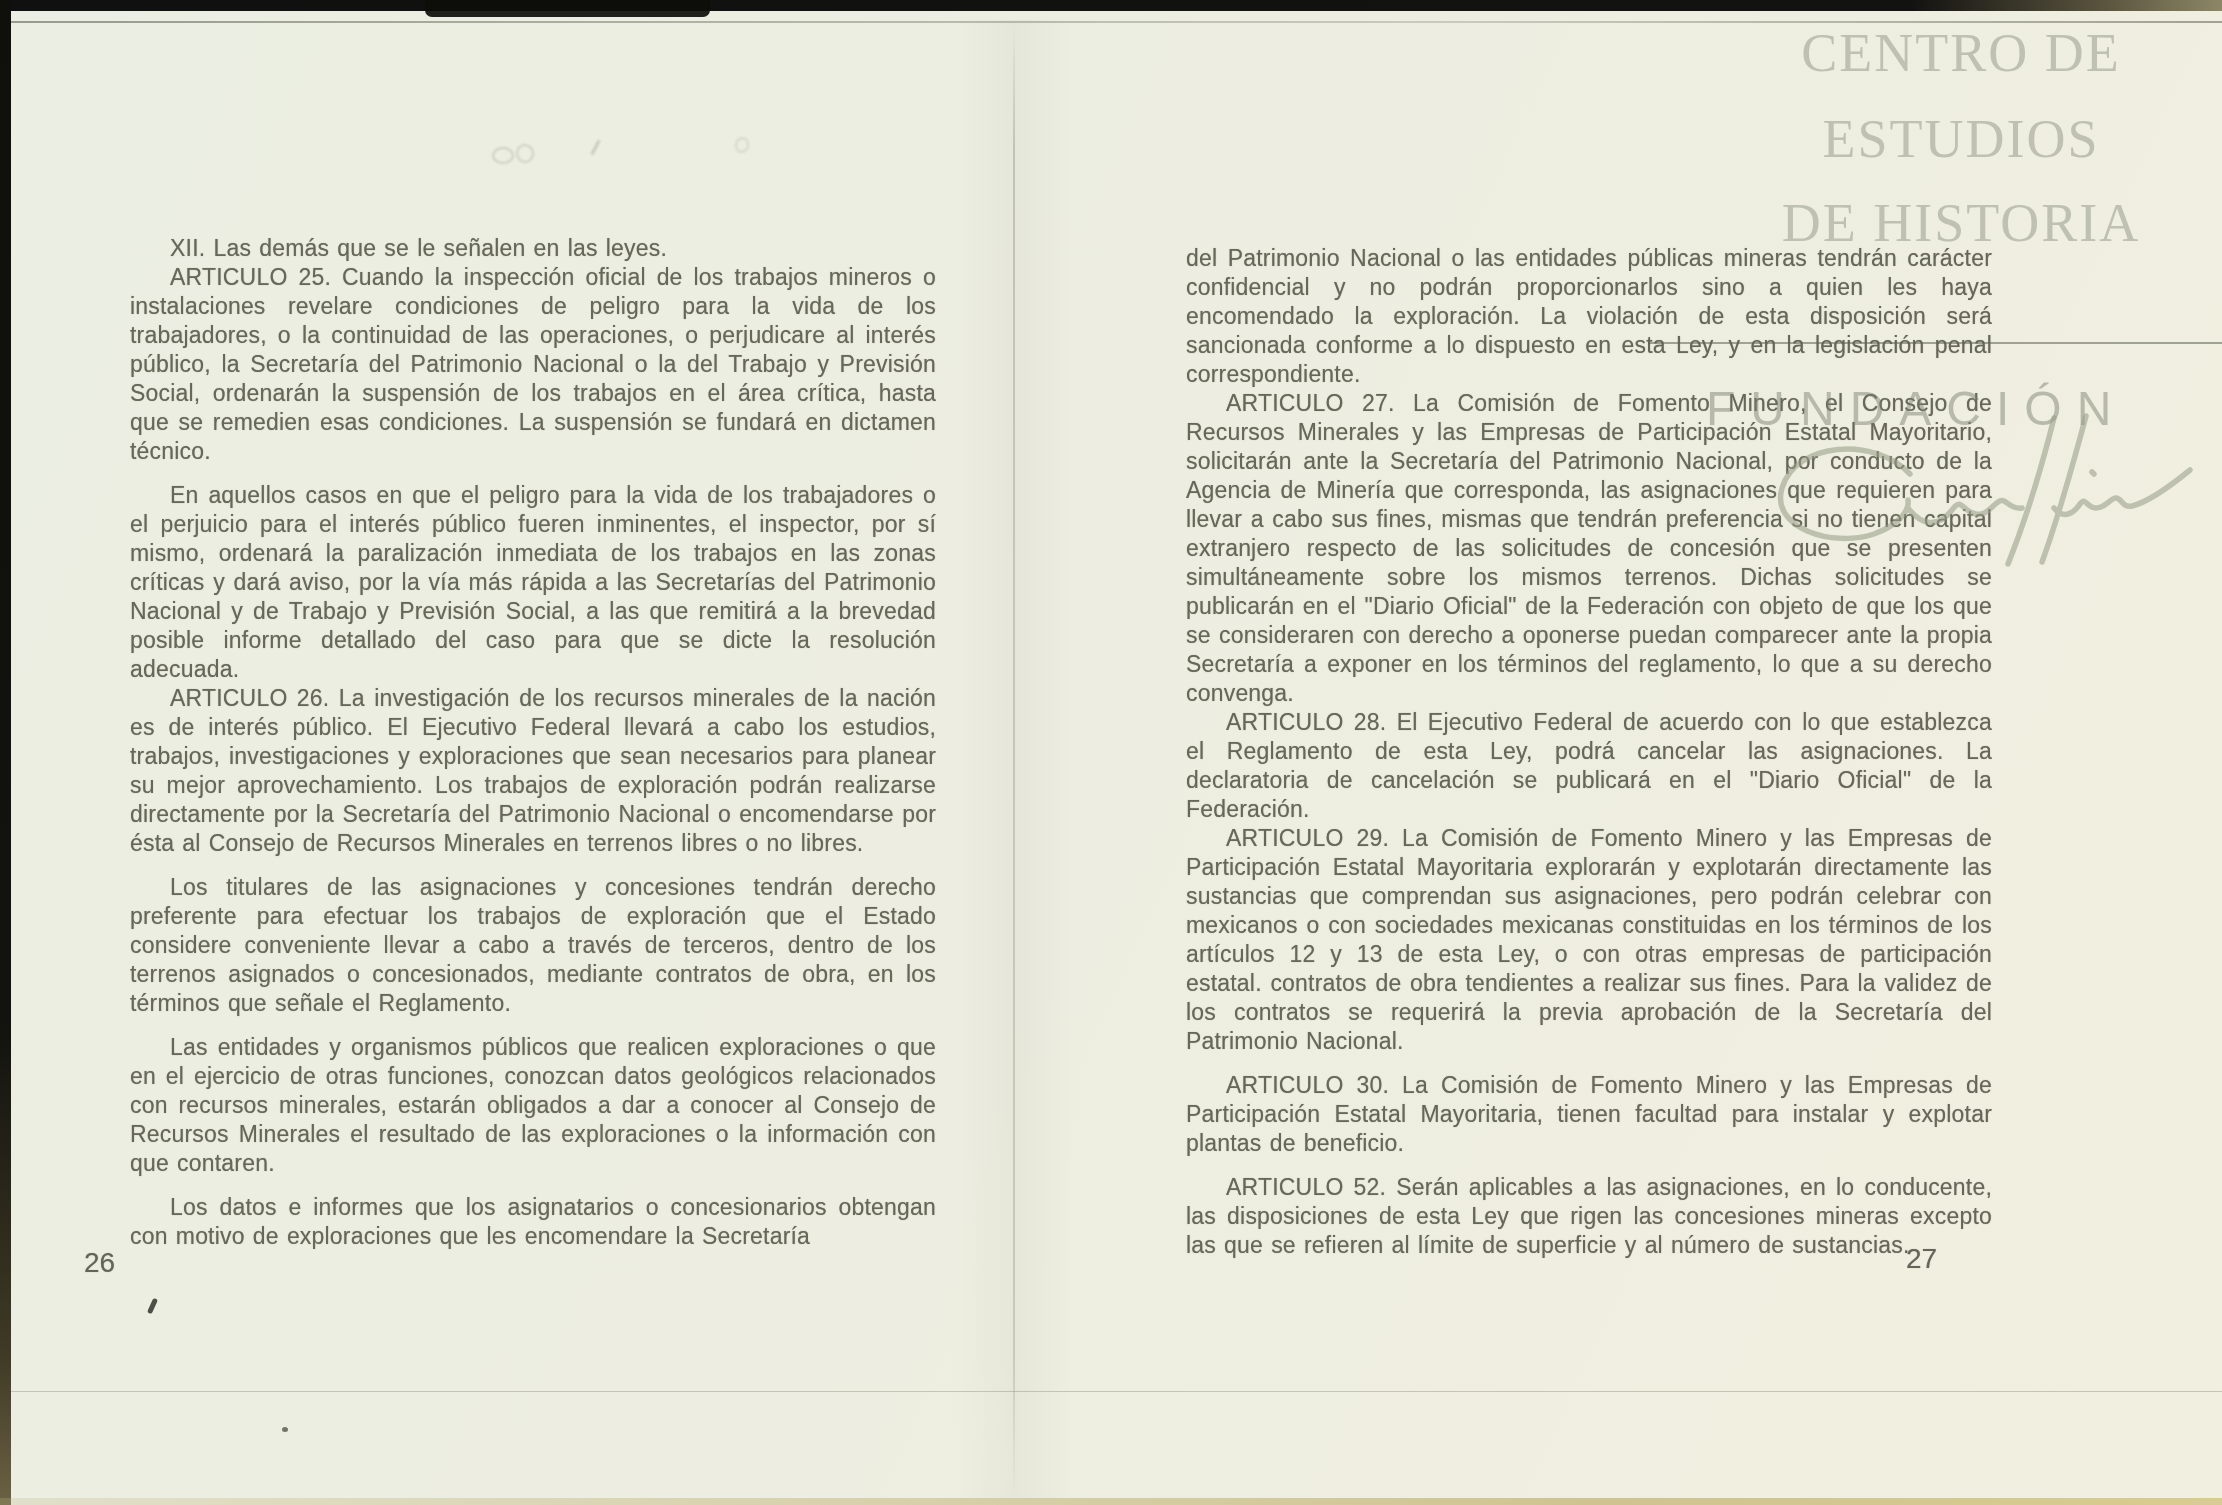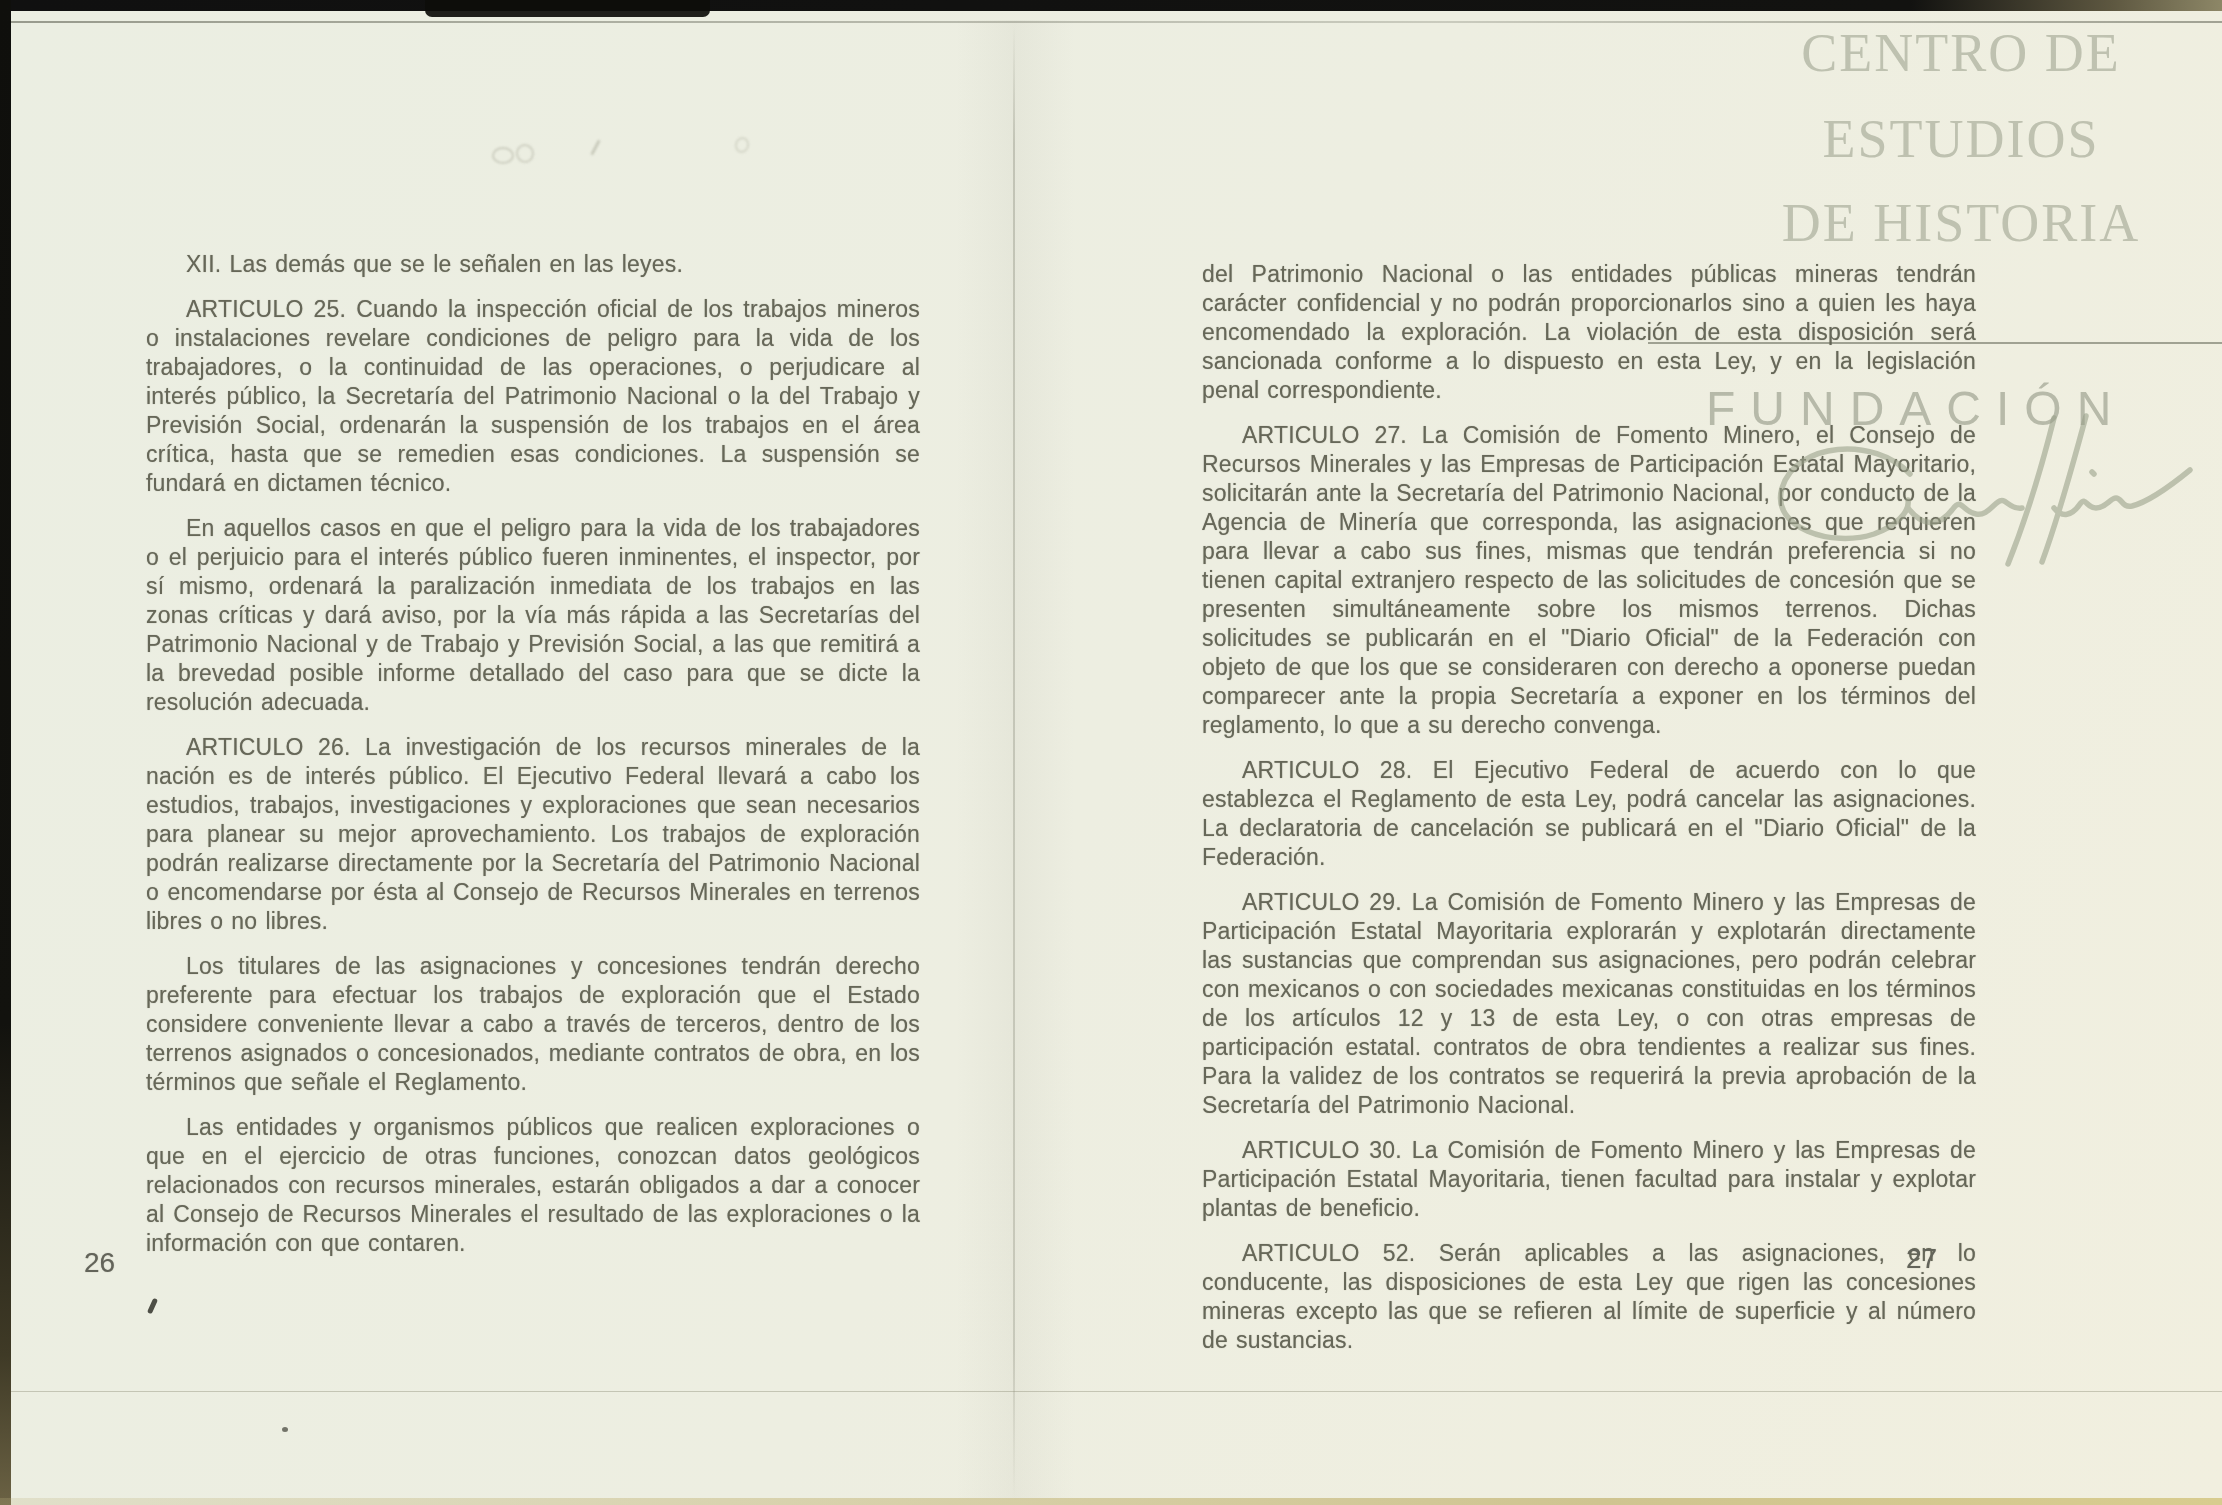--- a/index.html
+++ b/index.html
@@ -26,21 +26,21 @@
   .edge-bottom{position:absolute;left:0;top:1498px;width:2222px;height:7px;
     background:linear-gradient(to right,rgba(190,180,130,.25),#cfc490 72%,#d8cc8f);}
   .wm-strike{position:absolute;left:1648px;top:342px;width:574px;height:2px;
     background:rgba(95,98,82,.55);}
   
   .col{position:absolute;width:806px;color:#666758;font-size:23px;line-height:29px;
     text-align:justify;word-spacing:1.5px;letter-spacing:.2px;
     text-shadow:0 0 1px rgba(103,104,90,.55);}
   .col-left{left:130px;top:234px;}
   .col-right{left:1186px;top:244px;}
-  .col p{margin:16px;}
+  .col p{margin:0;}
   .col p.indent{text-indent:40px;}
   .col p.gap{margin-top:15px;}
   .pagenum{position:absolute;color:#63645a;font-size:28px;
     text-shadow:0 0 1px rgba(103,104,90,.5);}
   .pagenum-left{left:84px;top:1247px;}
   .pagenum-right{left:1906px;top:1243px;text-align:right;}
   
   .watermark{position:absolute;left:1700px;top:0;width:522px;height:620px;pointer-events:none;}
   .wm-line{position:absolute;left:0;width:522px;text-align:center;
     font-family:"Liberation Serif","DejaVu Serif",serif;
@@ -80,20 +80,21 @@
   <div class="edge-left"></div>
   <div class="edge-bottom"></div>
 
   <div class="col col-left">
       <p class="indent">XII. Las demás que se le señalen en las leyes.</p>
       <p class="indent">ARTICULO 25. Cuando la inspección oficial de los trabajos mineros o instalaciones revelare condiciones de peligro para la vida de los trabajadores, o la continuidad de las operaciones, o perjudicare al interés público, la Secretaría del Patrimonio Nacional o la del Trabajo y Previsión Social, ordenarán la suspensión de los trabajos en el área crítica, hasta que se remedien esas condiciones. La suspensión se fundará en dictamen técnico.</p>
       <p class="indent gap">En aquellos casos en que el peligro para la vida de los trabajadores o el perjuicio para el interés público fueren inminentes, el inspector, por sí mismo, ordenará la paralización inmediata de los trabajos en las zonas críticas y dará aviso, por la vía más rápida a las Secretarías del Patrimonio Nacional y de Trabajo y Previsión Social, a las que remitirá a la brevedad posible informe detallado del caso para que se dicte la resolución adecuada.</p>
       <p class="indent">ARTICULO 26. La investigación de los recursos minerales de la nación es de interés público. El Ejecutivo Federal llevará a cabo los estudios, trabajos, investigaciones y exploraciones que sean necesarios para planear su mejor aprovechamiento. Los trabajos de exploración podrán realizarse directamente por la Secretaría del Patrimonio Nacional o encomendarse por ésta al Consejo de Recursos Minerales en terrenos libres o no libres.</p>
       <p class="indent gap">Los titulares de las asignaciones y concesiones tendrán derecho preferente para efectuar los trabajos de exploración que el Estado considere conveniente llevar a cabo a través de terceros, dentro de los terrenos asignados o concesionados, mediante contratos de obra, en los términos que señale el Reglamento.</p>
       <p class="indent gap">Las entidades y organismos públicos que realicen exploraciones o que en el ejercicio de otras funciones, conozcan datos geológicos relacionados con recursos minerales, estarán obligados a dar a conocer al Consejo de Recursos Minerales el resultado de las exploraciones o la información con que contaren.</p>
+      <p class="indent gap">Los datos e informes que los asignatarios o concesionarios obtengan con motivo de exploraciones que les encomendare la Secretaría</p>
     </div>
   <div class="pagenum pagenum-left">26</div>
 
   <div class="col col-right">
       <p class="">del Patrimonio Nacional o las entidades públicas mineras tendrán carácter confidencial y no podrán proporcionarlos sino a quien les haya encomendado la exploración. La violación de esta disposición será sancionada conforme a lo dispuesto en esta Ley, y en la legislación penal correspondiente.</p>
       <p class="indent">ARTICULO 27. La Comisión de Fomento Minero, el Consejo de Recursos Minerales y las Empresas de Participación Estatal Mayoritario, solicitarán ante la Secretaría del Patrimonio Nacional, por conducto de la Agencia de Minería que corresponda, las asignaciones que requieren para llevar a cabo sus fines, mismas que tendrán preferencia si no tienen capital extranjero respecto de las solicitudes de concesión que se presenten simultáneamente sobre los mismos terrenos. Dichas solicitudes se publicarán en el "Diario Oficial" de la Federación con objeto de que los que se consideraren con derecho a oponerse puedan comparecer ante la propia Secretaría a exponer en los términos del reglamento, lo que a su derecho convenga.</p>
       <p class="indent">ARTICULO 28. El Ejecutivo Federal de acuerdo con lo que establezca el Reglamento de esta Ley, podrá cancelar las asignaciones. La declaratoria de cancelación se publicará en el "Diario Oficial" de la Federación.</p>
       <p class="indent">ARTICULO 29. La Comisión de Fomento Minero y las Empresas de Participación Estatal Mayoritaria explorarán y explotarán directamente las sustancias que comprendan sus asignaciones, pero podrán celebrar con mexicanos o con sociedades mexicanas constituidas en los términos de los artículos 12 y 13 de esta Ley, o con otras empresas de participación estatal. contratos de obra tendientes a realizar sus fines. Para la validez de los contratos se requerirá la previa aprobación de la Secretaría del Patrimonio Nacional.</p>
       <p class="indent gap">ARTICULO 30. La Comisión de Fomento Minero y las Empresas de Participación Estatal Mayoritaria, tienen facultad para instalar y explotar plantas de beneficio.</p>
       <p class="indent gap">ARTICULO 52. Serán aplicables a las asignaciones, en lo conducente, las disposiciones de esta Ley que rigen las concesiones mineras excepto las que se refieren al límite de superficie y al número de sustancias.</p>

